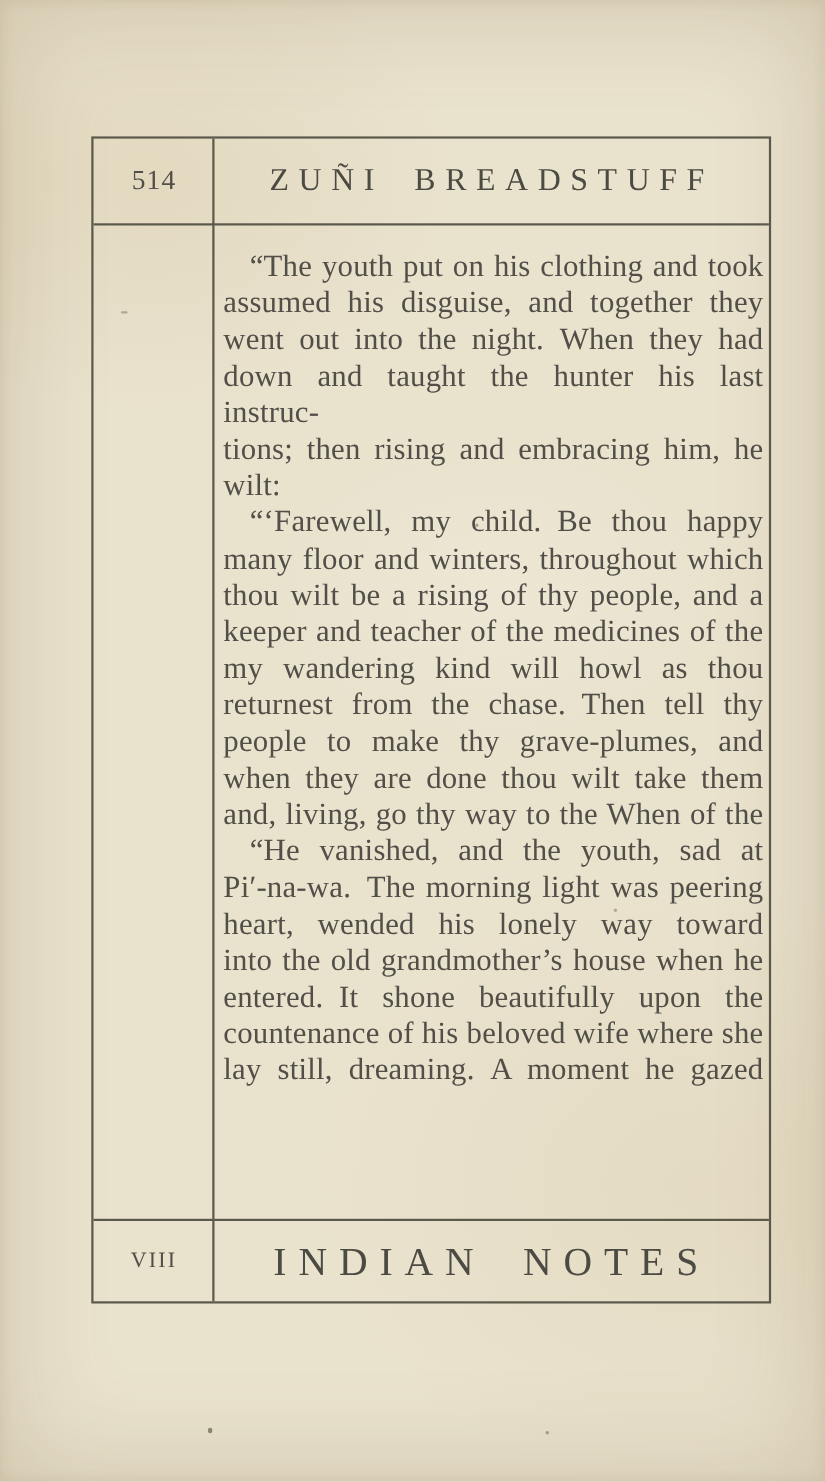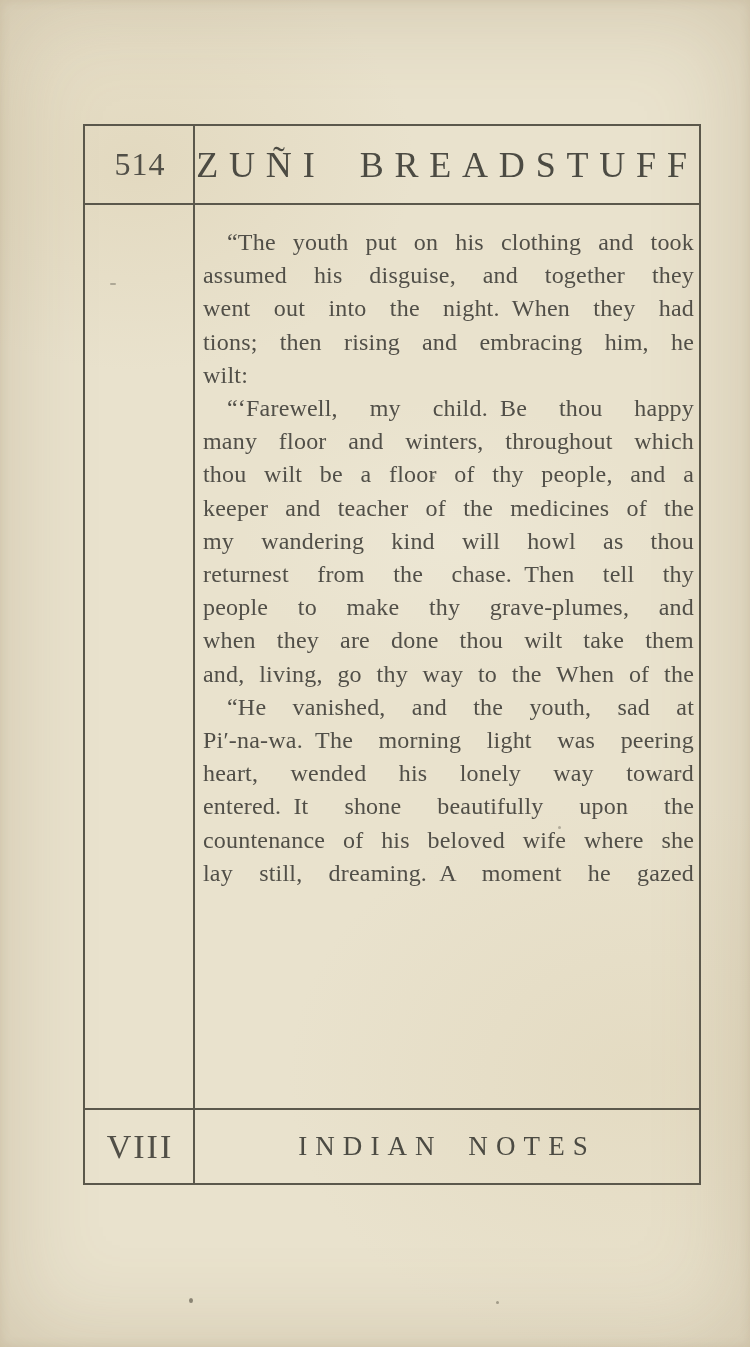--- a/index.html
+++ b/index.html
@@ -58,38 +58,38 @@
     flex: 1 1 auto;
     display: flex;
     align-items: center;
     justify-content: center;
     min-width: 0;
   }
   .cell-right.textcol {
     display: block;
     padding: 21px 5px 0 8px;
   }
-  .page-number { font-size: 32px; color: #514f47; letter-spacing: 1px; }
+  .page-number { font-size: 25px; color: #514f47; letter-spacing: 1px; }
   .page-title  {
+    font-size: 29px;
+    color: #4c4b43;
+    letter-spacing: 0.30em;
+    word-spacing: 0.40em;
+    white-space: nowrap;
+  }
+  .volume-numeral { font-size: 20px; color: #514f47; letter-spacing: 2px; }
+  .running-title {
     font-size: 36px;
     color: #4c4b43;
     letter-spacing: 0.30em;
     word-spacing: 0.40em;
     white-space: nowrap;
   }
-  .volume-numeral { font-size: 34px; color: #514f47; letter-spacing: 2px; }
-  .running-title {
-    font-size: 27px;
-    color: #4c4b43;
-    letter-spacing: 0.30em;
-    word-spacing: 0.40em;
-    white-space: nowrap;
-  }
   .line {
-    font-size: 24px;
+    font-size: 28px;
     line-height: 33.2px;
     color: #514f48;
     letter-spacing: 0.2px;
     text-align: justify;
     text-align-last: justify;
     text-justify: inter-word;
     white-space: normal;
   }
   .line.short { text-align-last: left; }
   .line.indent { text-indent: 24px; }
@@ -119,40 +119,42 @@
     </div>
 
     <div class="row row-body">
       <div class="cell-left"></div>
       <div class="cell-right textcol">
 
         <div class="para">
           <div class="line indent">“The youth put on his clothing and took</div>
           <div class="line">assumed his disguise, and together they</div>
           <div class="line">went out into the night. When they had</div>
+          <div class="line">down and taught the hunter his last instruc-</div>
           <div class="line">tions; then rising and embracing him, he</div>
           <div class="line short">wilt:</div>
         </div>
 
         <div class="para">
           <div class="line indent">“‘Farewell, my child. Be thou happy</div>
           <div class="line">many floor and winters, throughout which</div>
-          <div class="line">thou wilt be a floor of thy people, and a</div>
+          <div class="line">thou wilt be a rising of thy people, and a</div>
           <div class="line">keeper and teacher of the medicines of the</div>
           <div class="line">my wandering kind will howl as thou</div>
           <div class="line">returnest from the chase. Then tell thy</div>
           <div class="line">people to make thy grave-plumes, and</div>
           <div class="line">when they are done thou wilt take them</div>
           <div class="line">and, living, go thy way to the When of the</div>
         </div>
 
         <div class="para">
           <div class="line indent">“He vanished, and the youth, sad at</div>
           <div class="line">Pi′-na-wa. The morning light was peering</div>
           <div class="line">heart, wended his lonely way toward</div>
+          <div class="line">into the old grandmother’s house when he</div>
           <div class="line">entered. It shone beautifully upon the</div>
           <div class="line">countenance of his beloved wife where she</div>
           <div class="line">lay still, dreaming. A moment he gazed</div>
         </div>
 
       </div>
     </div>
 
     <div class="row row-footer">
       <div class="cell-left">

